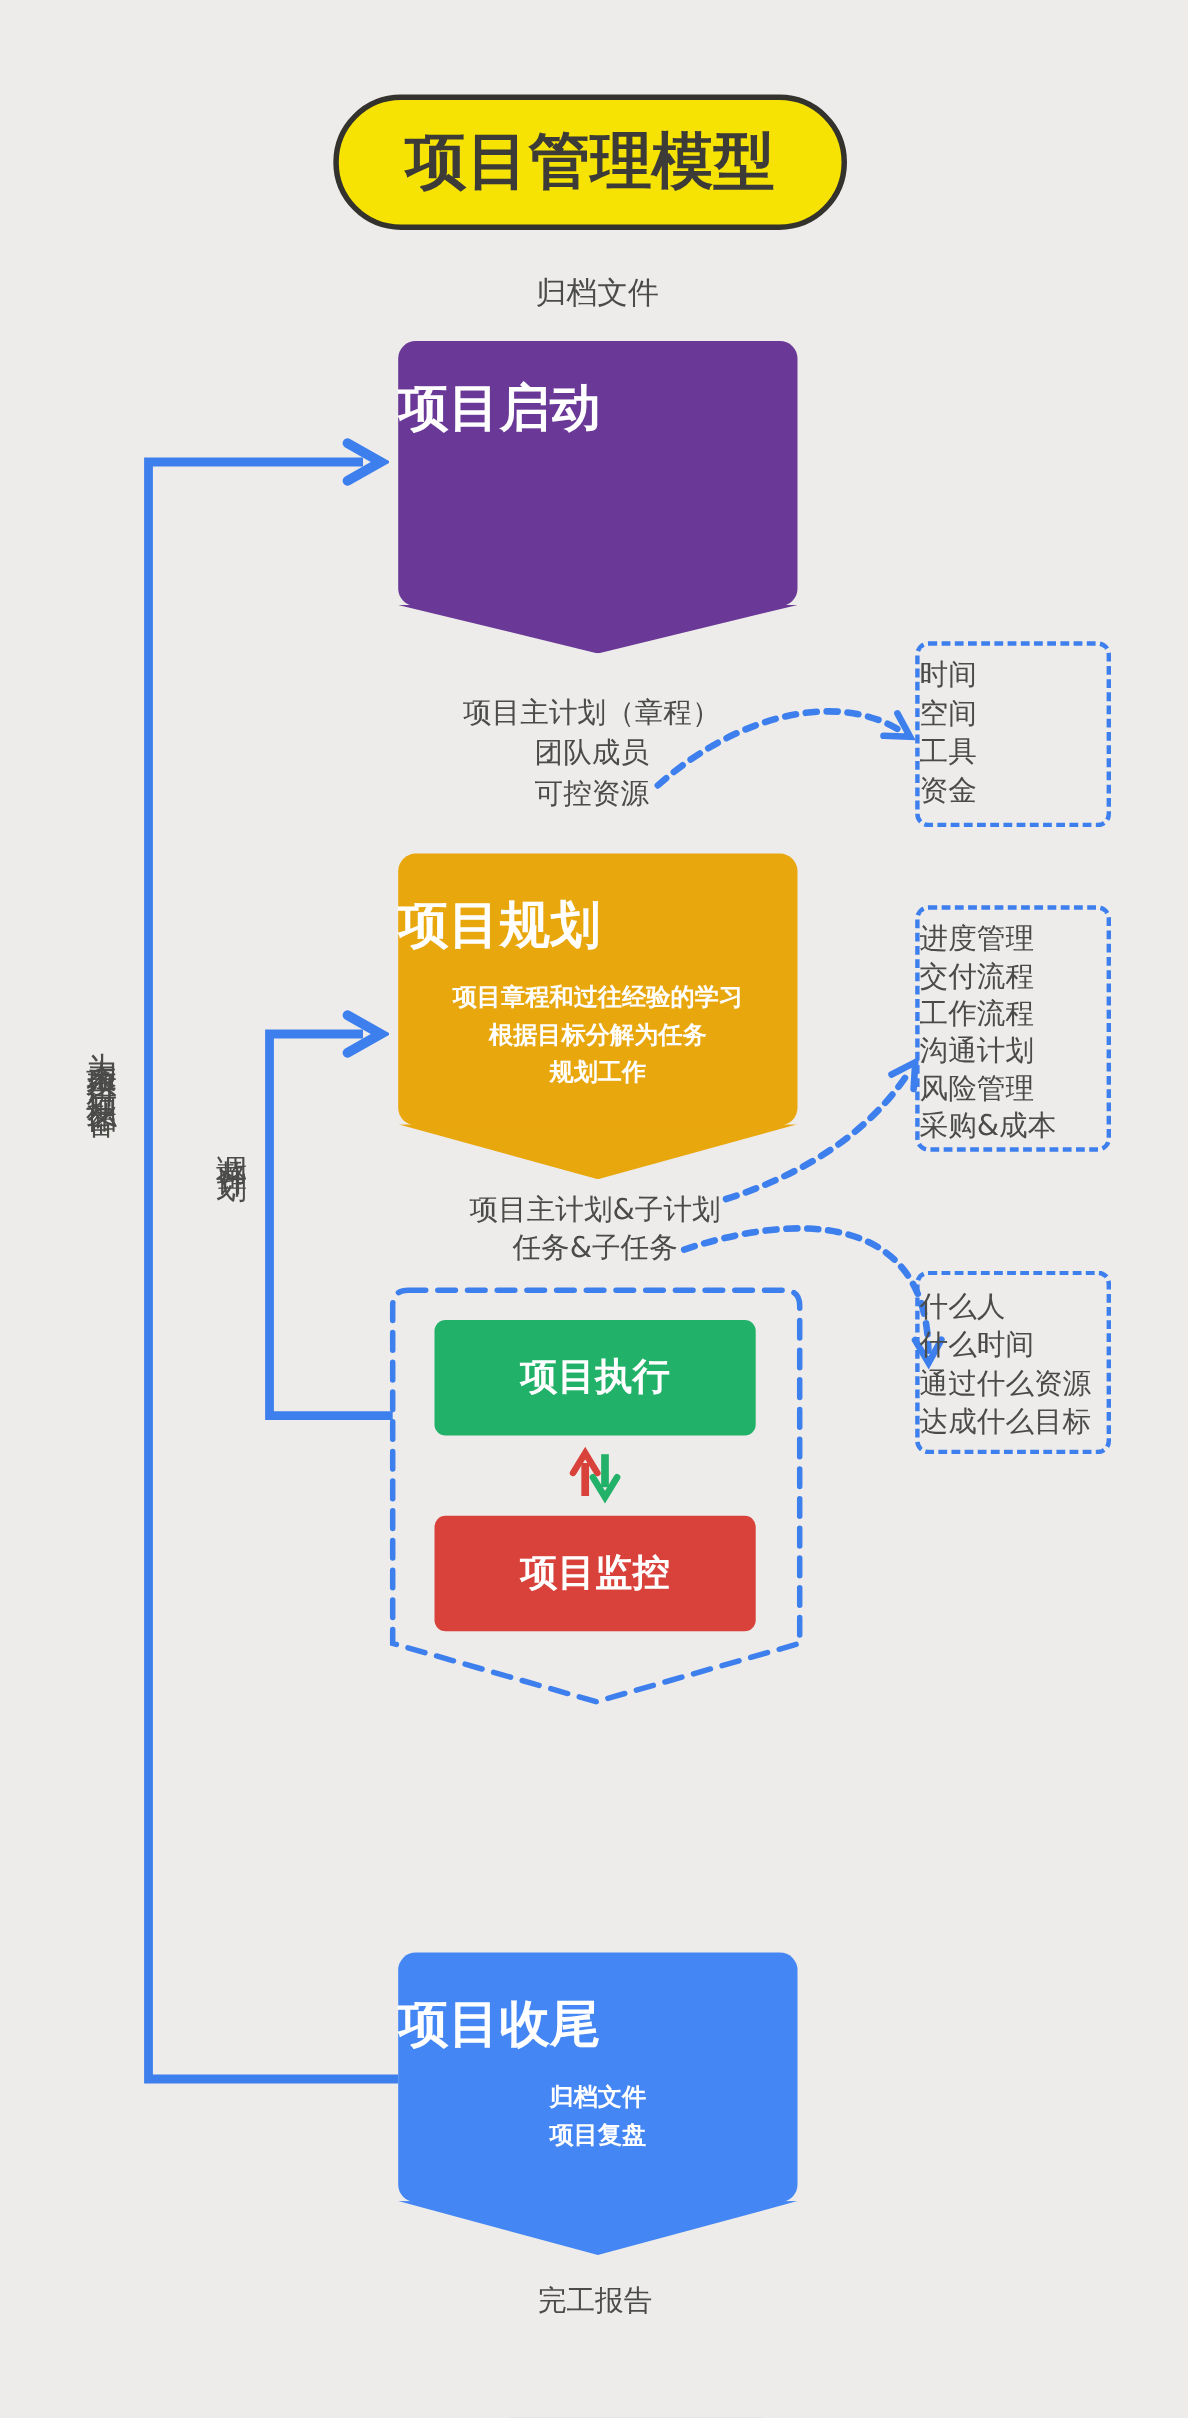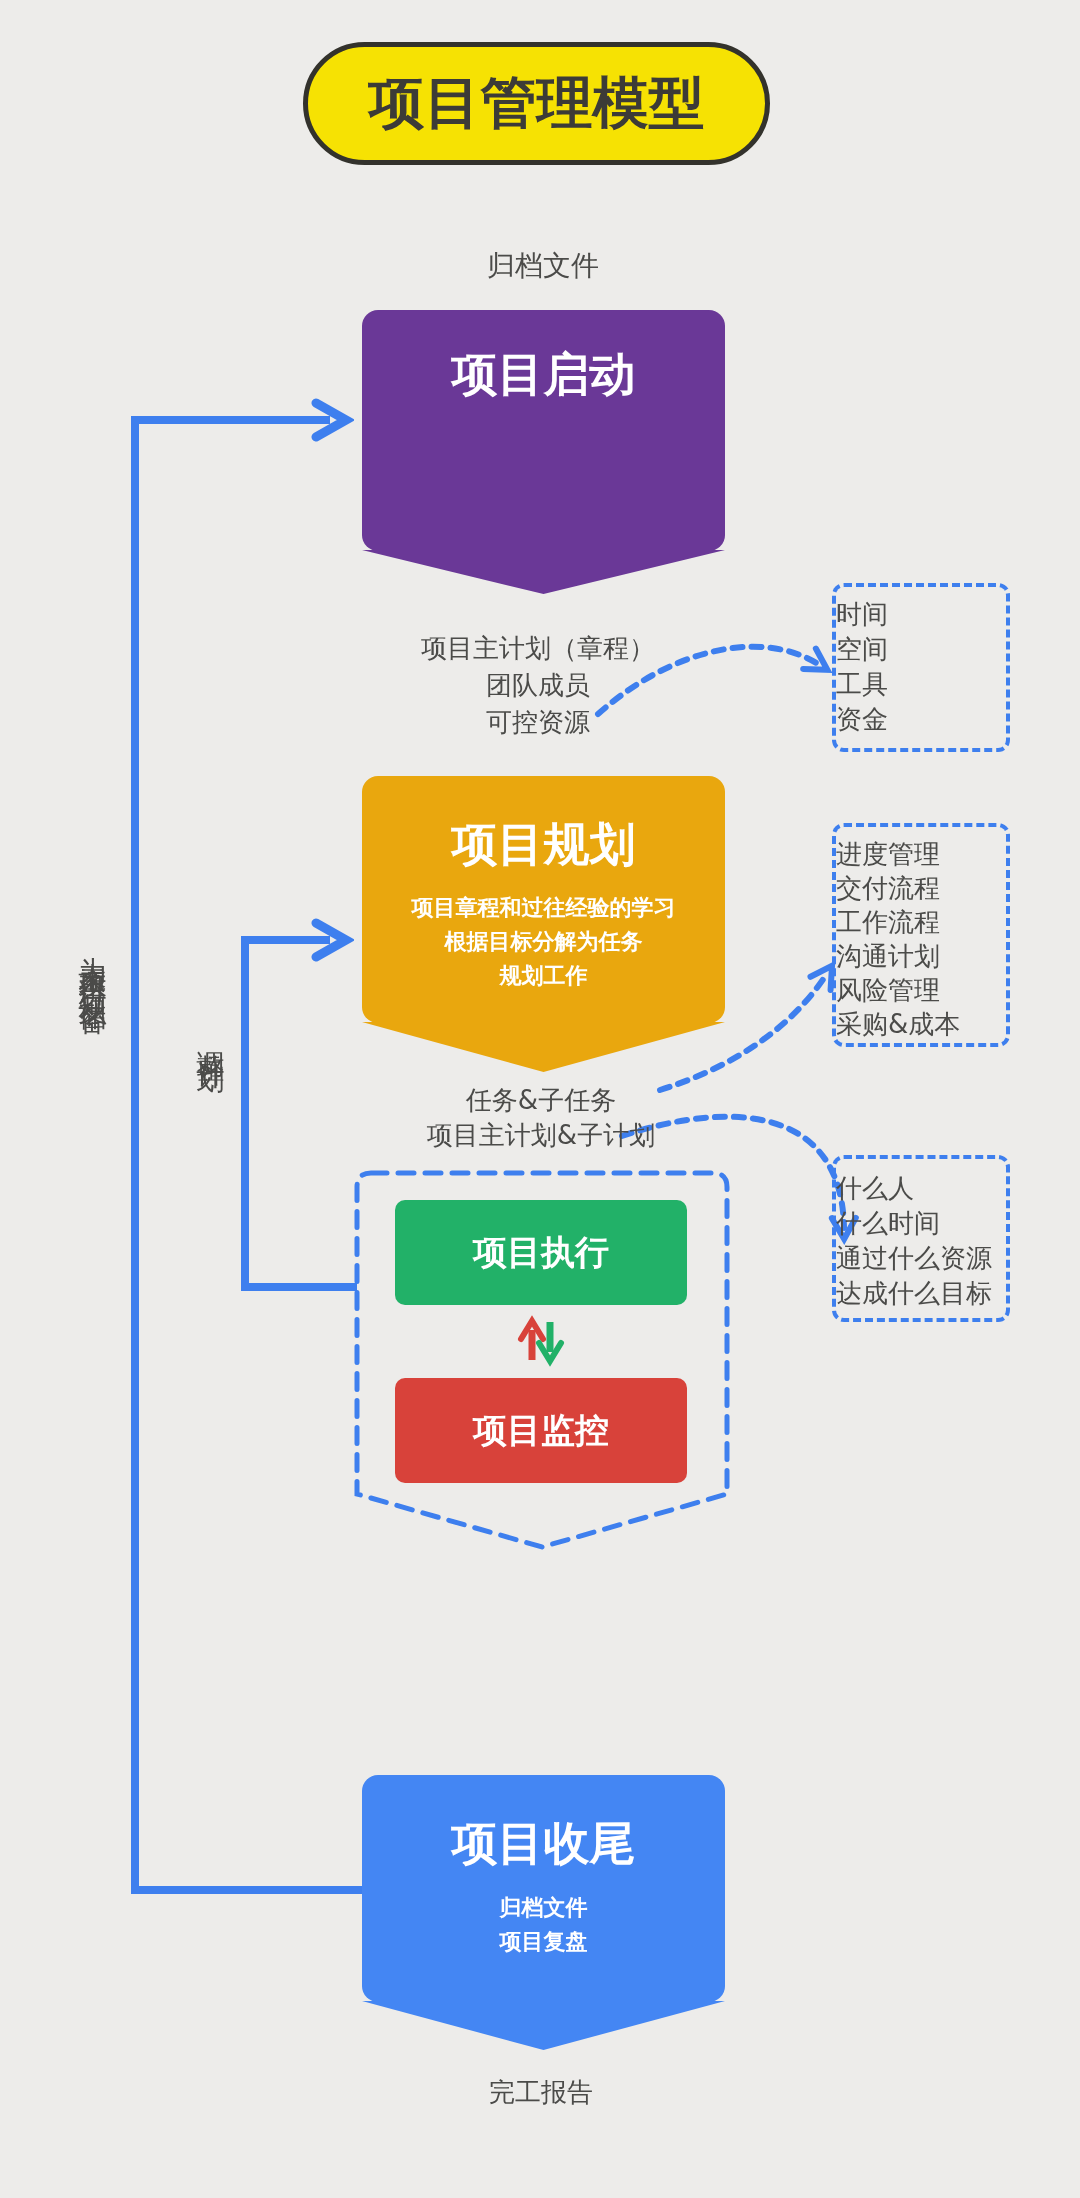--- a/index.html
+++ b/index.html
@@ -7,28 +7,28 @@
     position:relative;width:1080px;height:2198px;margin:0 auto;
     background:var(--background,#EDECEA);
     font-family:"DejaVu Sans","Liberation Sans",sans-serif;
     overflow:hidden;
   }
   .layer{position:absolute;left:0;top:0;width:1080px;height:2198px;pointer-events:none;}
   .pill{
     position:absolute;box-sizing:border-box;text-align:center;
     background:var(--title-fill,#F6E203);
     border:5px solid var(--title-border,#33322C);
-    border-radius:62px;color:#3C3B37;font-size:56px;font-weight:600;line-height:111px;
+    border-radius:62px;color:#3C3B37;font-size:56px;font-weight:600;line-height:111px;margin-top:44px;
   }
   .glabel{position:absolute;text-align:center;color:var(--label-gray,#4B4B49);font-size:26px;line-height:35px;}
   .glabel.single{font-size:28px;}
   .banner{position:absolute;}
   .banner-rect{position:absolute;left:0;right:0;top:0;border-radius:16px;}
   .banner-point{position:absolute;left:0;right:0;clip-path:polygon(0 0,100% 0,50% 100%);}
-  .banner-title{position:absolute;left:0;right:0;text-align:center;color:#fff;font-weight:bold;font-size:46px;line-height:56px;}
+  .banner-title{position:absolute;left:0;right:0;text-align:left;color:#fff;font-weight:bold;font-size:46px;line-height:56px;font-family:Liberation Mono, monospace;}
   .banner-sub{position:absolute;left:0;right:0;text-align:center;color:#fff;font-weight:bold;font-size:22px;}
   .dash-box{
     position:absolute;box-sizing:border-box;text-align:left;
     border:4px dashed var(--arrow-blue,#3E7FEE);border-radius:12px;
     color:var(--label-gray,#4B4B49);font-size:26px;
   }
   .solid-box{position:absolute;border-radius:10px;color:#fff;font-weight:bold;font-size:34px;text-align:center;}
   .vtext{
     position:absolute;writing-mode:vertical-rl;text-orientation:upright;
     letter-spacing:5px;font-size:28px;color:var(--label-gray,#4B4B49);
@@ -106,22 +106,22 @@
   <div class="dash-box" style="left:832px;top:823px;width:178px;height:224px;padding-top:10px;line-height:34px;">
     <div>进度管理</div>
     <div>交付流程</div>
     <div>工作流程</div>
     <div>沟通计划</div>
     <div>风险管理</div>
     <div>采购&amp;成本</div>
   </div>
 
   <div class="glabel" style="left:391px;top:1083px;width:300px;line-height:35px;">
+    <div>项目主计划&amp;子计划</div>
     <div>任务&amp;子任务</div>
-    <div>项目主计划&amp;子计划</div>
   </div>
 
   <div class="dash-box" style="left:832px;top:1155px;width:178px;height:167px;padding-top:12px;line-height:35px;">
     <div>什么人</div>
     <div>什么时间</div>
     <div>通过什么资源</div>
     <div>达成什么目标</div>
   </div>
 
   <div class="solid-box" style="left:395px;top:1200px;width:292px;height:105px;line-height:105px;background:var(--execution,#22B168);">项目执行</div>

